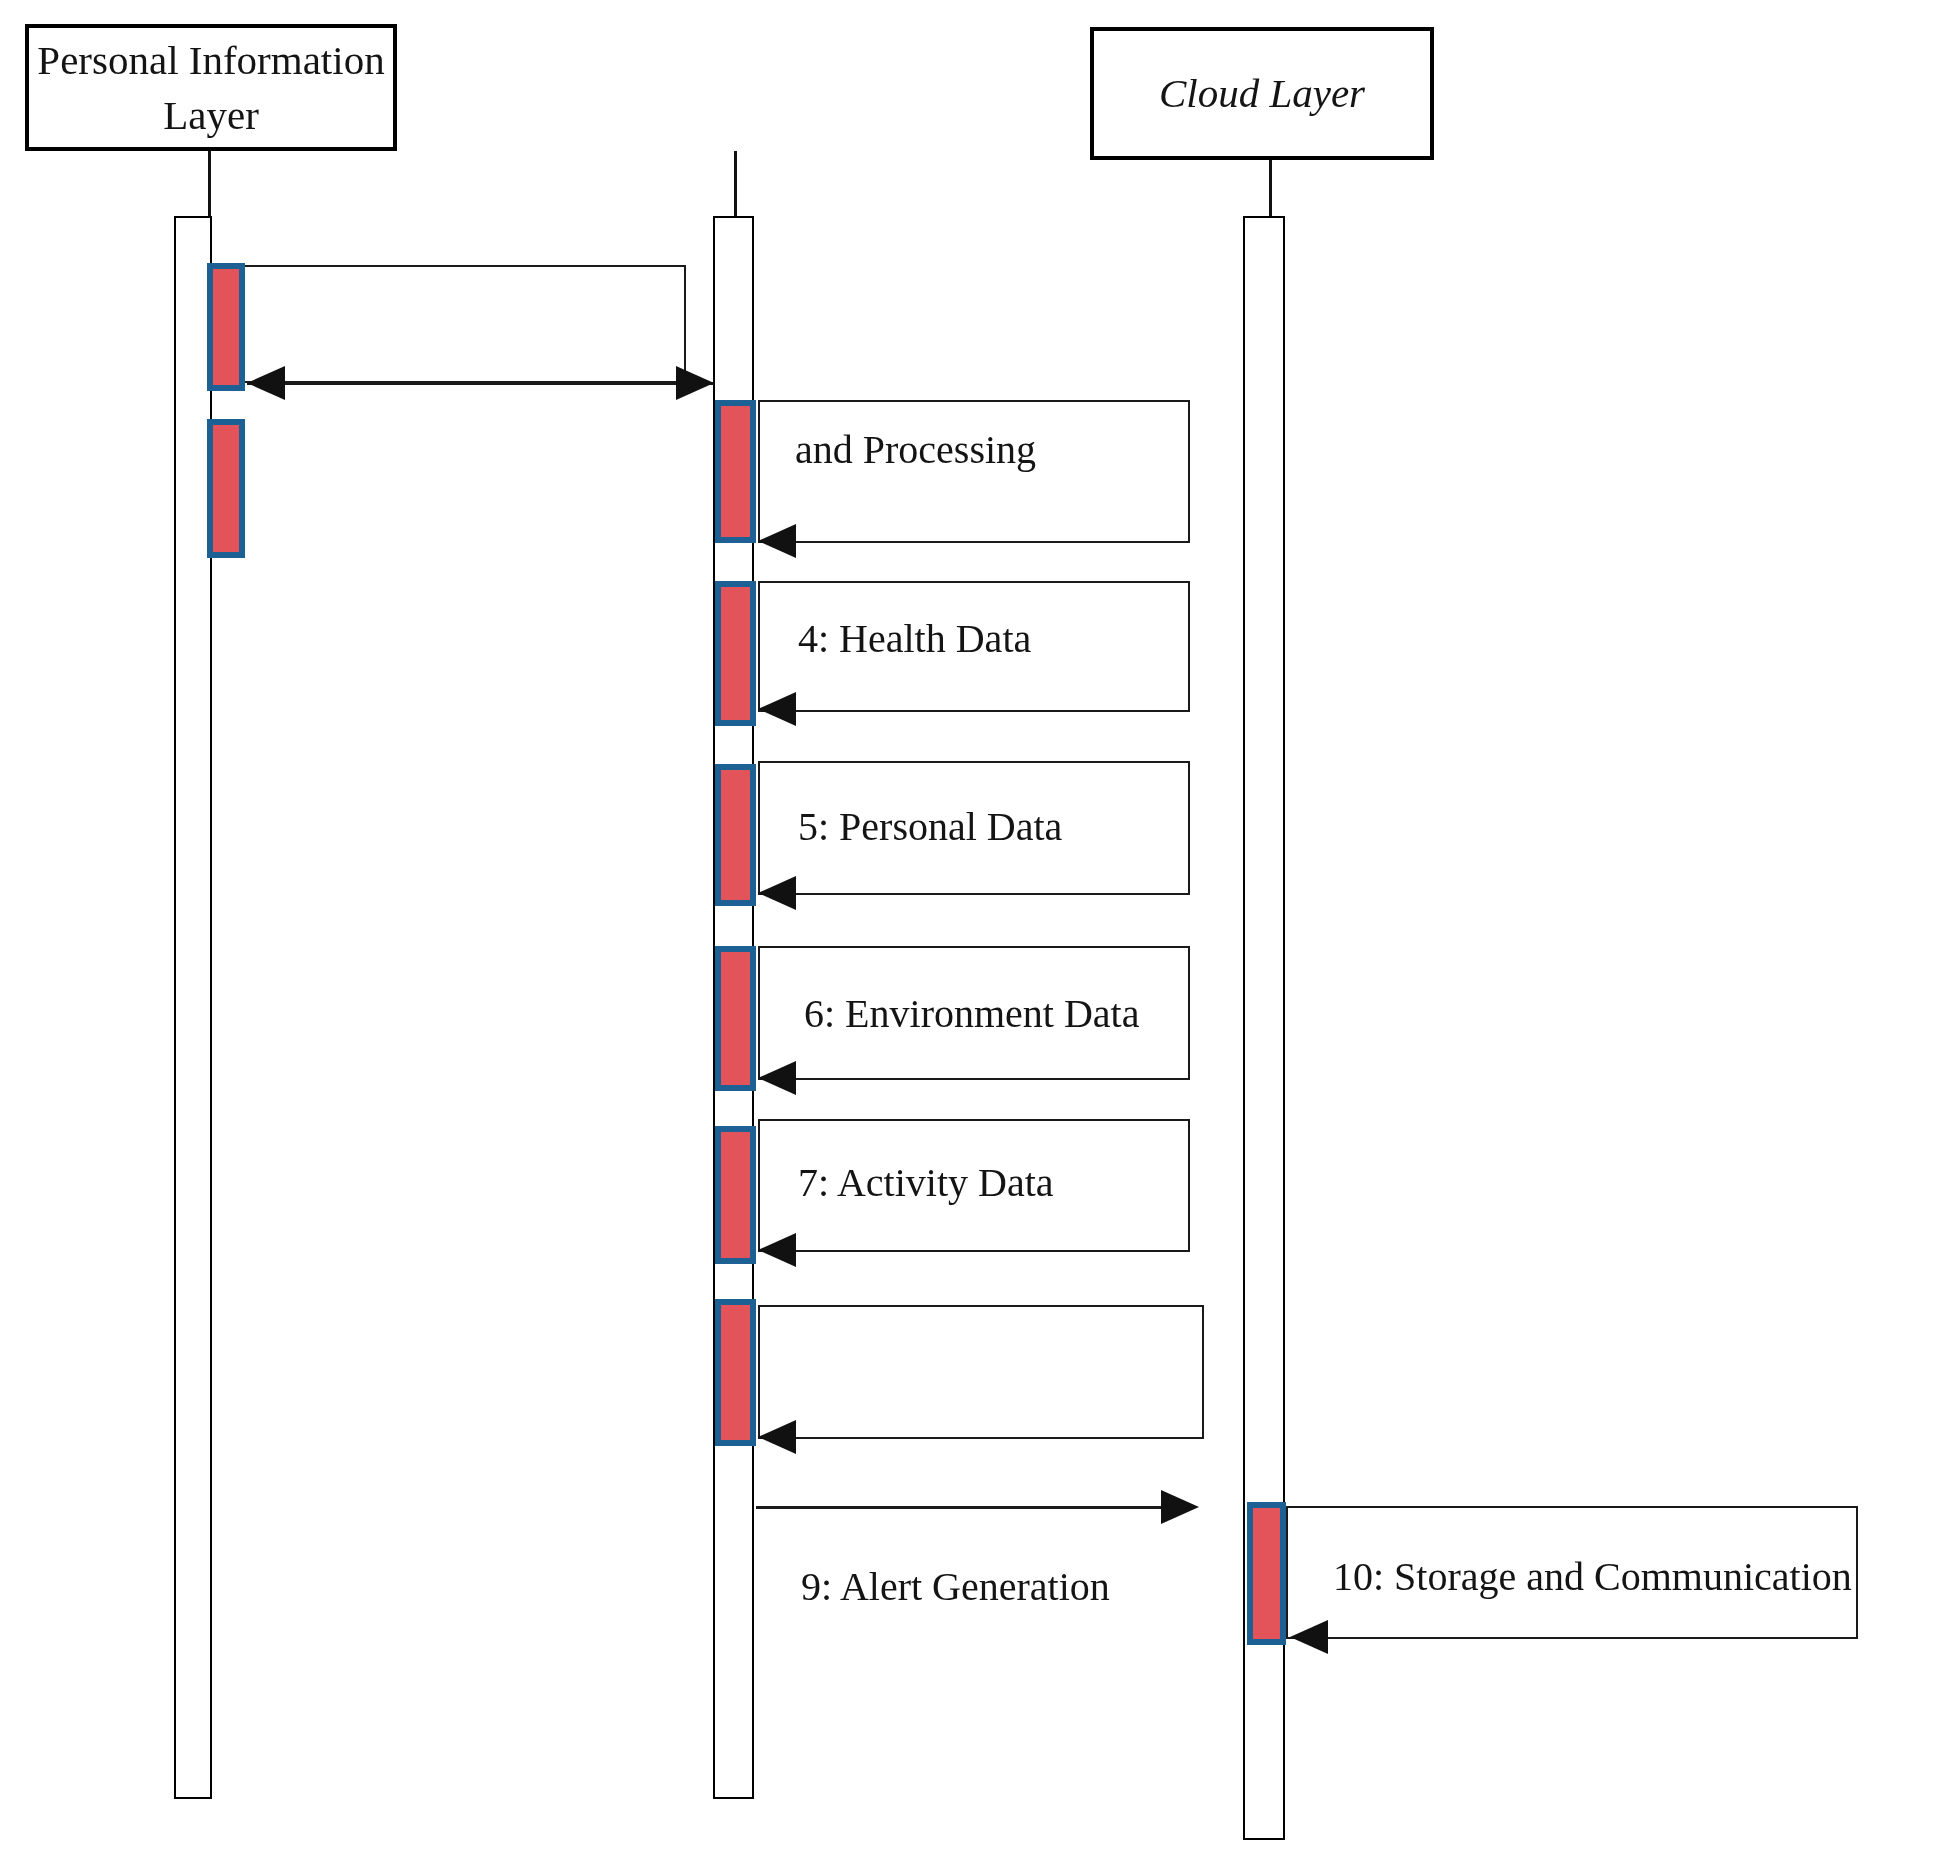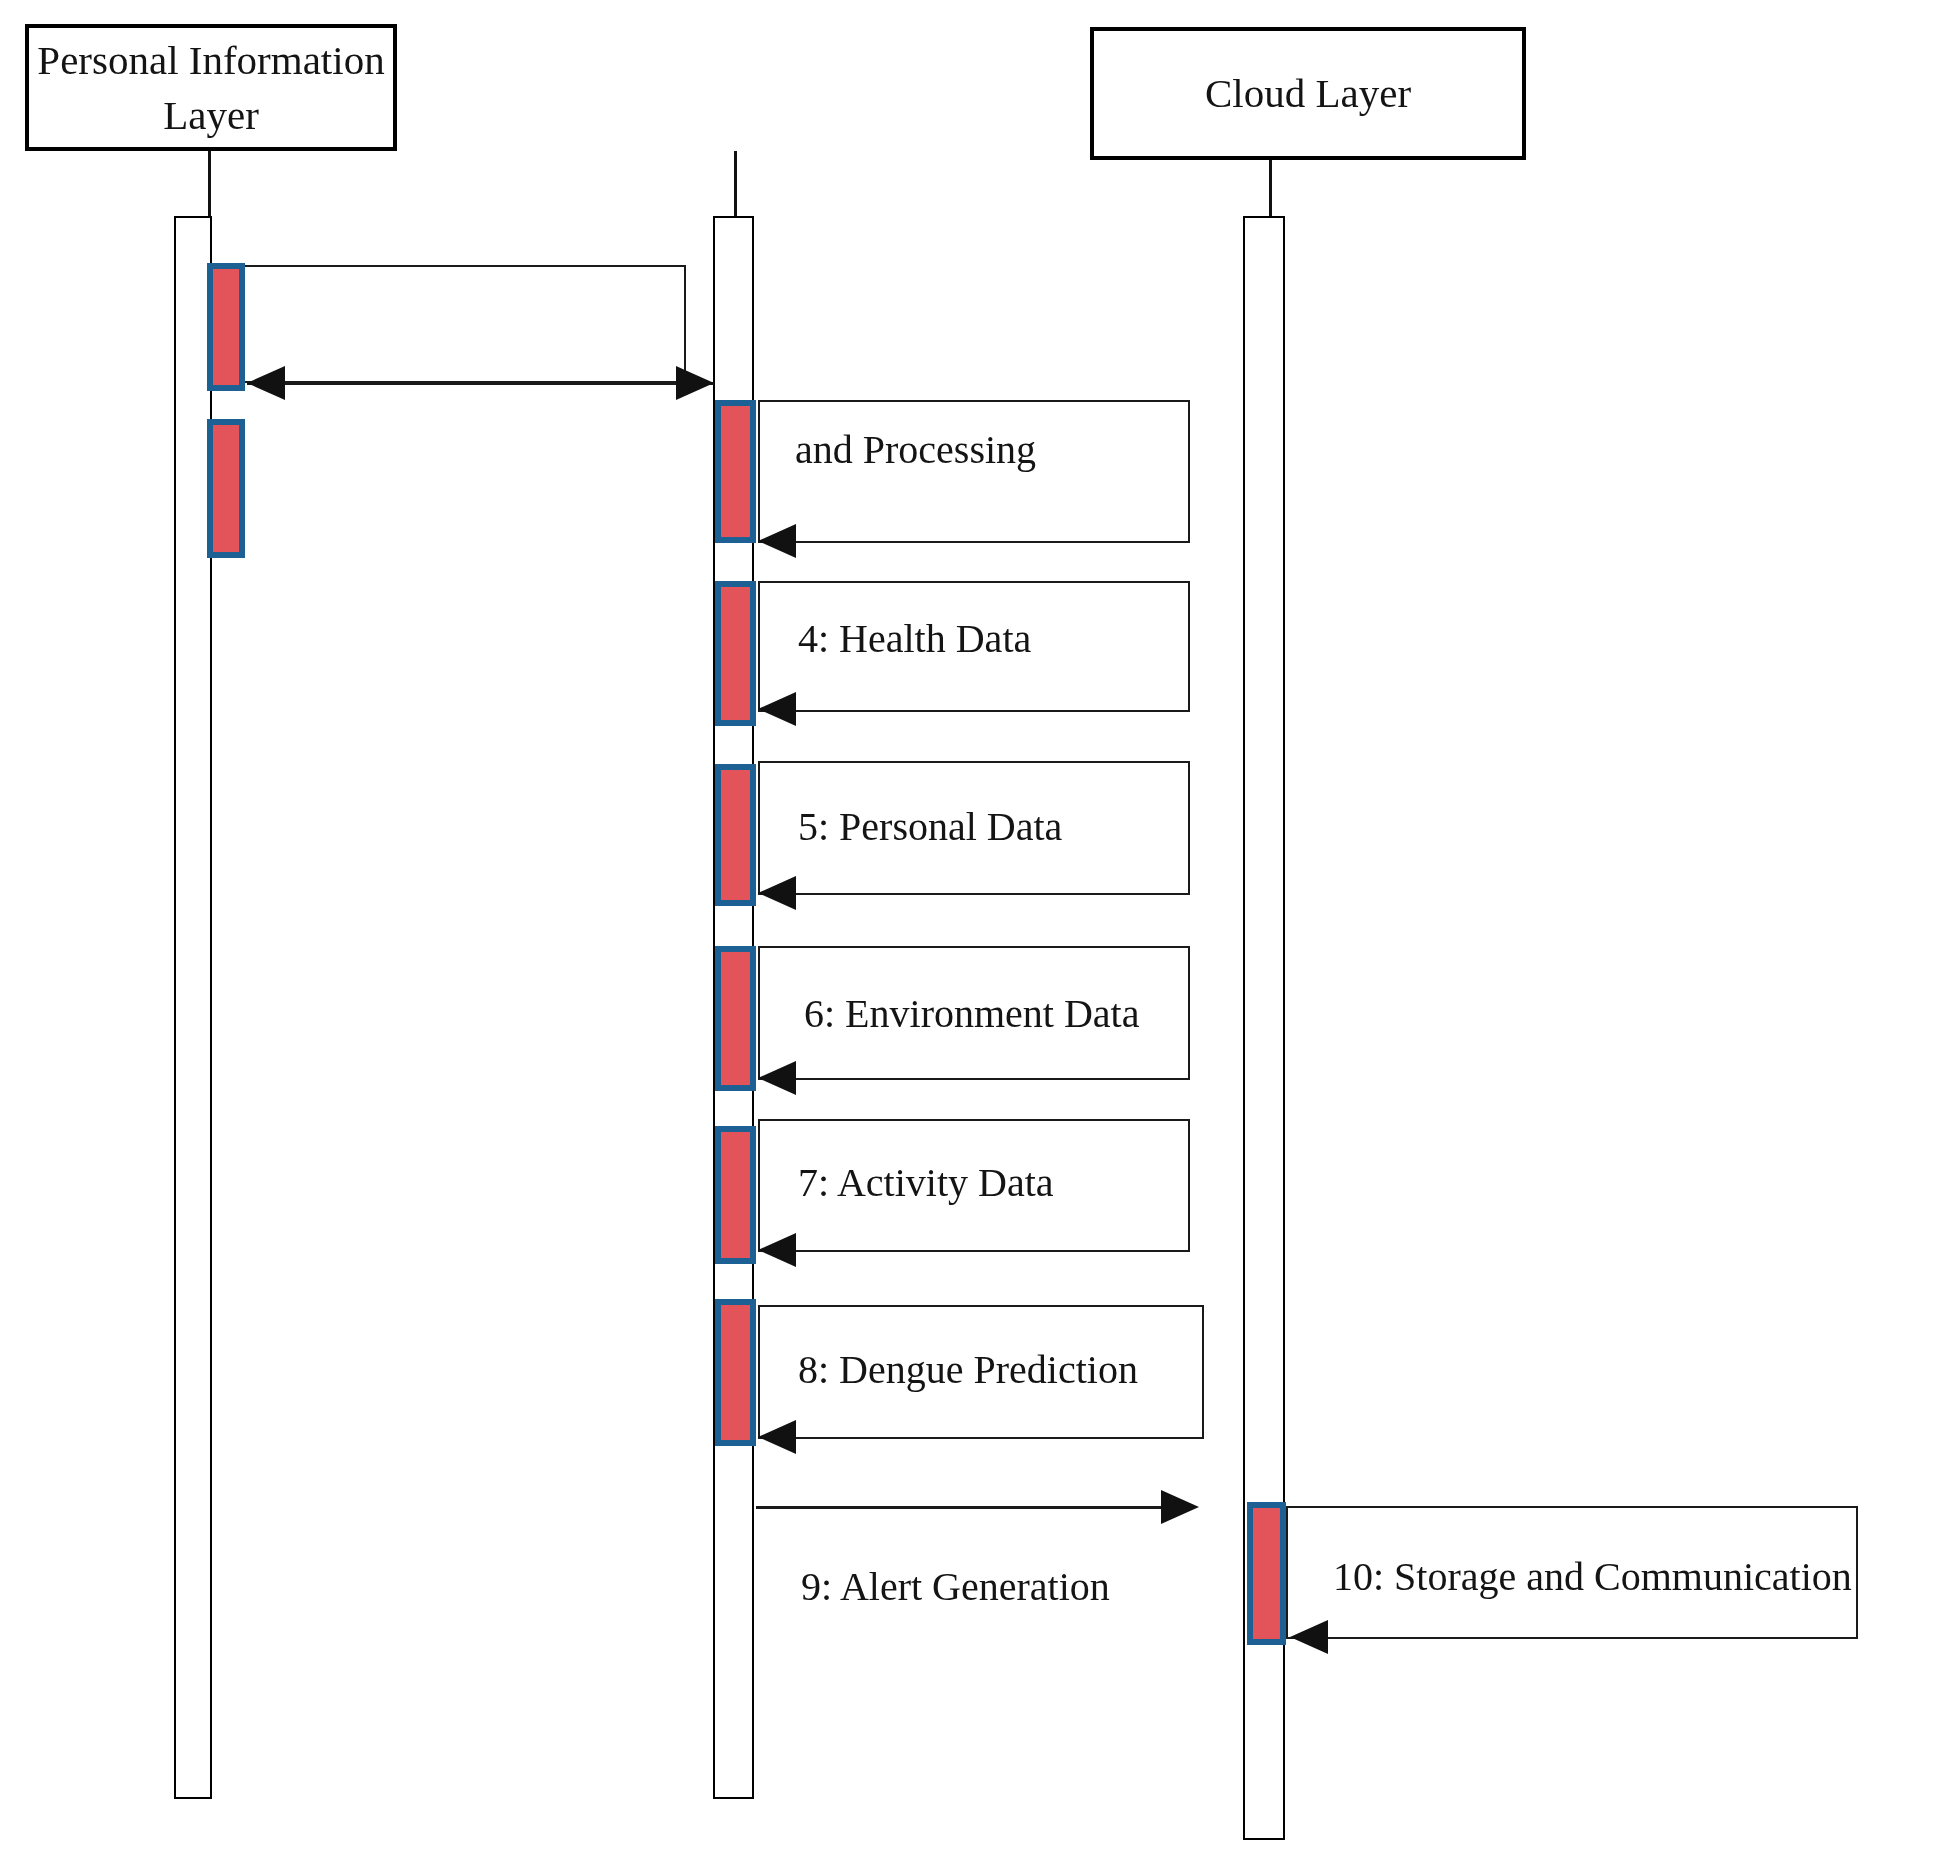--- a/index.html
+++ b/index.html
@@ -77,21 +77,21 @@
 </style>
 </head>
 <body>
 
 <div id="canvas">
 
   <div class="actor" style="left:25px;top:24px;width:372px;height:127px;">
     <span>Personal Information</span>
     <span>Layer</span>
   </div>
-  <div class="actor" style="left:1090px;top:27px;width:436px;height:133px;">
+  <div class="actor" style="left:1090px;top:27px;width:344px;height:133px;font-style:italic;">
     <span>Cloud Layer</span>
   </div>
 
   <div class="stub" style="left:208px;top:151px;height:65px;"></div>
   <div class="stub" style="left:734px;top:151px;height:65px;"></div>
   <div class="stub" style="left:1269px;top:160px;height:56px;"></div>
 
   <div class="lifeline" style="left:174px;top:216px;width:38px;height:1583px;"></div>
   <div class="lifeline" style="left:713px;top:216px;width:41px;height:1583px;"></div>
   <div class="lifeline" style="left:1243px;top:216px;width:42px;height:1624px;"></div>
@@ -119,21 +119,20 @@
   <div class="msg-box" style="left:758px;top:946px;width:432px;height:134px;"></div>
   <div class="ah ah-left" style="left:758px;top:1061px;"></div>
   <div class="msg-label" style="left:804px;top:985px;">6: Environment Data</div>
 
   <div class="msg-box" style="left:758px;top:1119px;width:432px;height:133px;"></div>
   <div class="ah ah-left" style="left:758px;top:1233px;"></div>
   <div class="msg-label" style="left:798px;top:1154px;">7: Activity Data</div>
 
   <div class="msg-box" style="left:758px;top:1305px;width:446px;height:134px;"></div>
   <div class="ah ah-left" style="left:758px;top:1420px;"></div>
-  <div class="msg-label" style="left:798px;top:1341px;">8: Dengue Prediction</div>
 
   <div class="hline" style="left:756px;top:1506px;width:406px;"></div>
   <div class="ah ah-right" style="left:1161px;top:1490px;"></div>
   <div class="msg-label" style="left:801px;top:1558px;">9: Alert Generation</div>
 
   <div class="msg-box" style="left:1286px;top:1506px;width:572px;height:133px;"></div>
   <div class="ah ah-left" style="left:1290px;top:1620px;"></div>
   <div class="msg-label" style="left:1333px;top:1548px;">10: Storage and Communication</div>
 
   <div class="activation" style="left:207px;top:263px;width:38px;height:128px;"></div>

